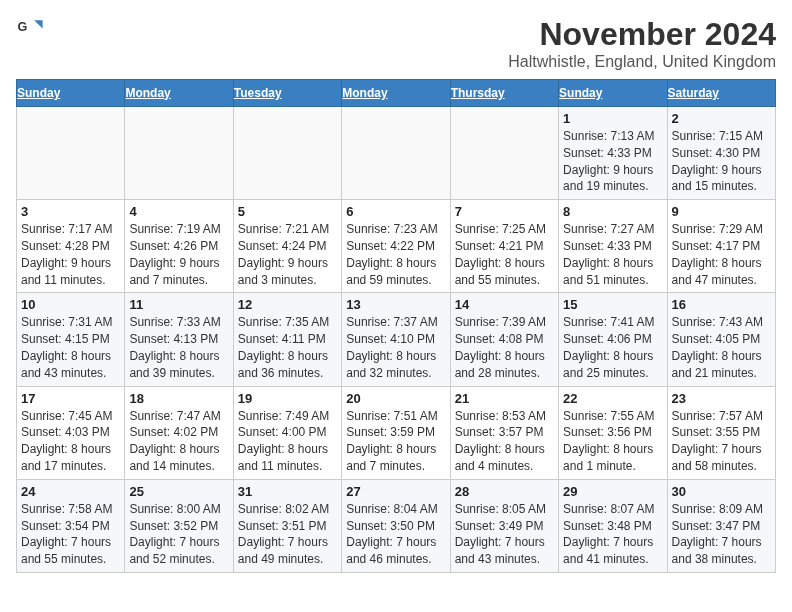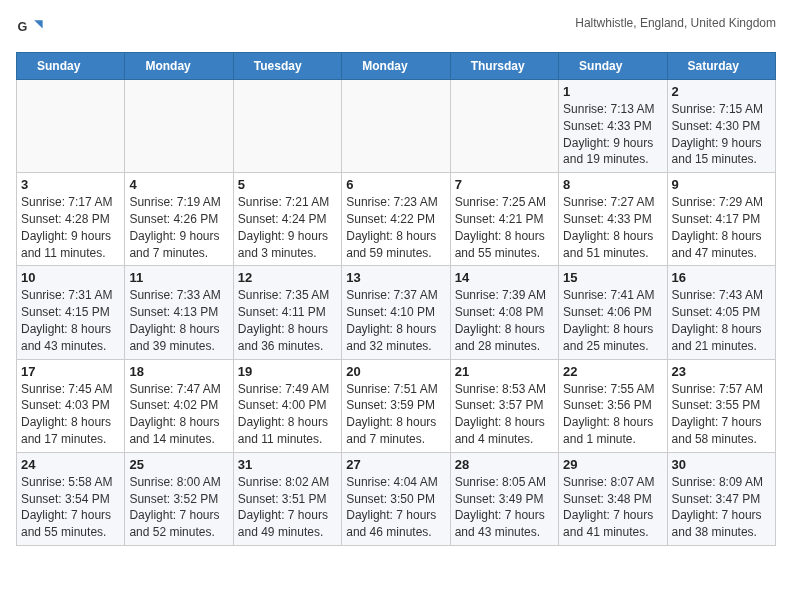--- a/index.html
+++ b/index.html
@@ -37,36 +37,37 @@
     }
     .title-area {
       text-align: right;
     }
     .month-title {
       font-size: 32px;
       font-weight: bold;
       color: #333;
     }
     .location {
-      font-size: 12px;
+      font-size: 16px;
       color: #555;
     }
     table {
       width: 100%;
       border-collapse: collapse;
       font-size: 11px;
     }
     thead tr th {
       background-color: #3a7fc1;
       color: #fff;
-      padding: 6px 20px;
+      padding: 6px 0;
       text-align: left;
       font-size: 12px;
       font-weight: bold;
       border: 1px solid #2d6aa0;
+      text-decoration: underline;
     }
     tbody tr td {
       border: 1px solid #ccc;
       padding: 4px;
       vertical-align: top;
       width: calc(100% / 7);
       min-height: 80px;
       height: 88px;
       background: #fff;
     }
@@ -95,20 +96,21 @@
 <body>
 
 <div class="header-area">
   <div class="logo">
     <svg class="logo-icon" viewBox="0 0 40 40">
       <text x="2" y="22" font-size="18" font-weight="bold" fill="#333">G</text>
       <polygon points="26,6 38,6 38,18" fill="#3a7fc1"></polygon>
     </svg>
   </div>
   <div class="title-area">
+    <div class="month-title">November 2024</div>
     <div class="location">Haltwhistle, England, United Kingdom</div>
   </div>
 </div>
 
 <table>
   <thead>
     <tr>
     <th>Sunday</th>
         <th>Monday</th>
         <th>Tuesday</th>
@@ -266,39 +268,39 @@
         <td>
           <div class="day-num">23</div>
           <div class="day-info">Sunrise: 7:57 AM
 Sunset: 3:55 PM
 Daylight: 7 hours and 58 minutes.</div>
         </td>
       </tr>
       <tr>
         <td>
           <div class="day-num">24</div>
-          <div class="day-info">Sunrise: 5:58 AM
+          <div class="day-info">Sunrise: 7:58 AM
 Sunset: 3:54 PM
 Daylight: 7 hours and 55 minutes.</div>
         </td>
         <td>
           <div class="day-num">25</div>
           <div class="day-info">Sunrise: 8:00 AM
 Sunset: 3:52 PM
 Daylight: 7 hours and 52 minutes.</div>
         </td>
         <td>
           <div class="day-num">31</div>
           <div class="day-info">Sunrise: 8:02 AM
 Sunset: 3:51 PM
 Daylight: 7 hours and 49 minutes.</div>
         </td>
         <td>
           <div class="day-num">27</div>
-          <div class="day-info">Sunrise: 4:04 AM
+          <div class="day-info">Sunrise: 8:04 AM
 Sunset: 3:50 PM
 Daylight: 7 hours and 46 minutes.</div>
         </td>
         <td>
           <div class="day-num">28</div>
           <div class="day-info">Sunrise: 8:05 AM
 Sunset: 3:49 PM
 Daylight: 7 hours and 43 minutes.</div>
         </td>
         <td>

